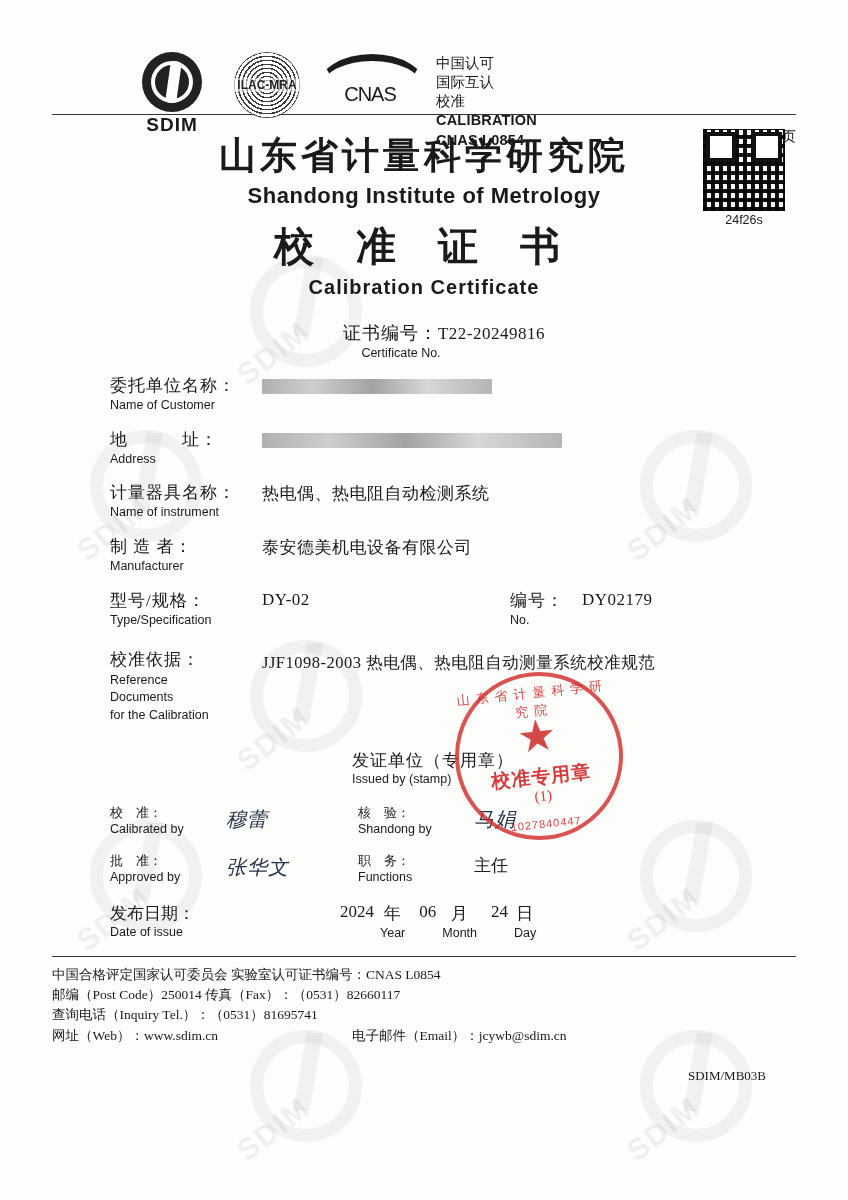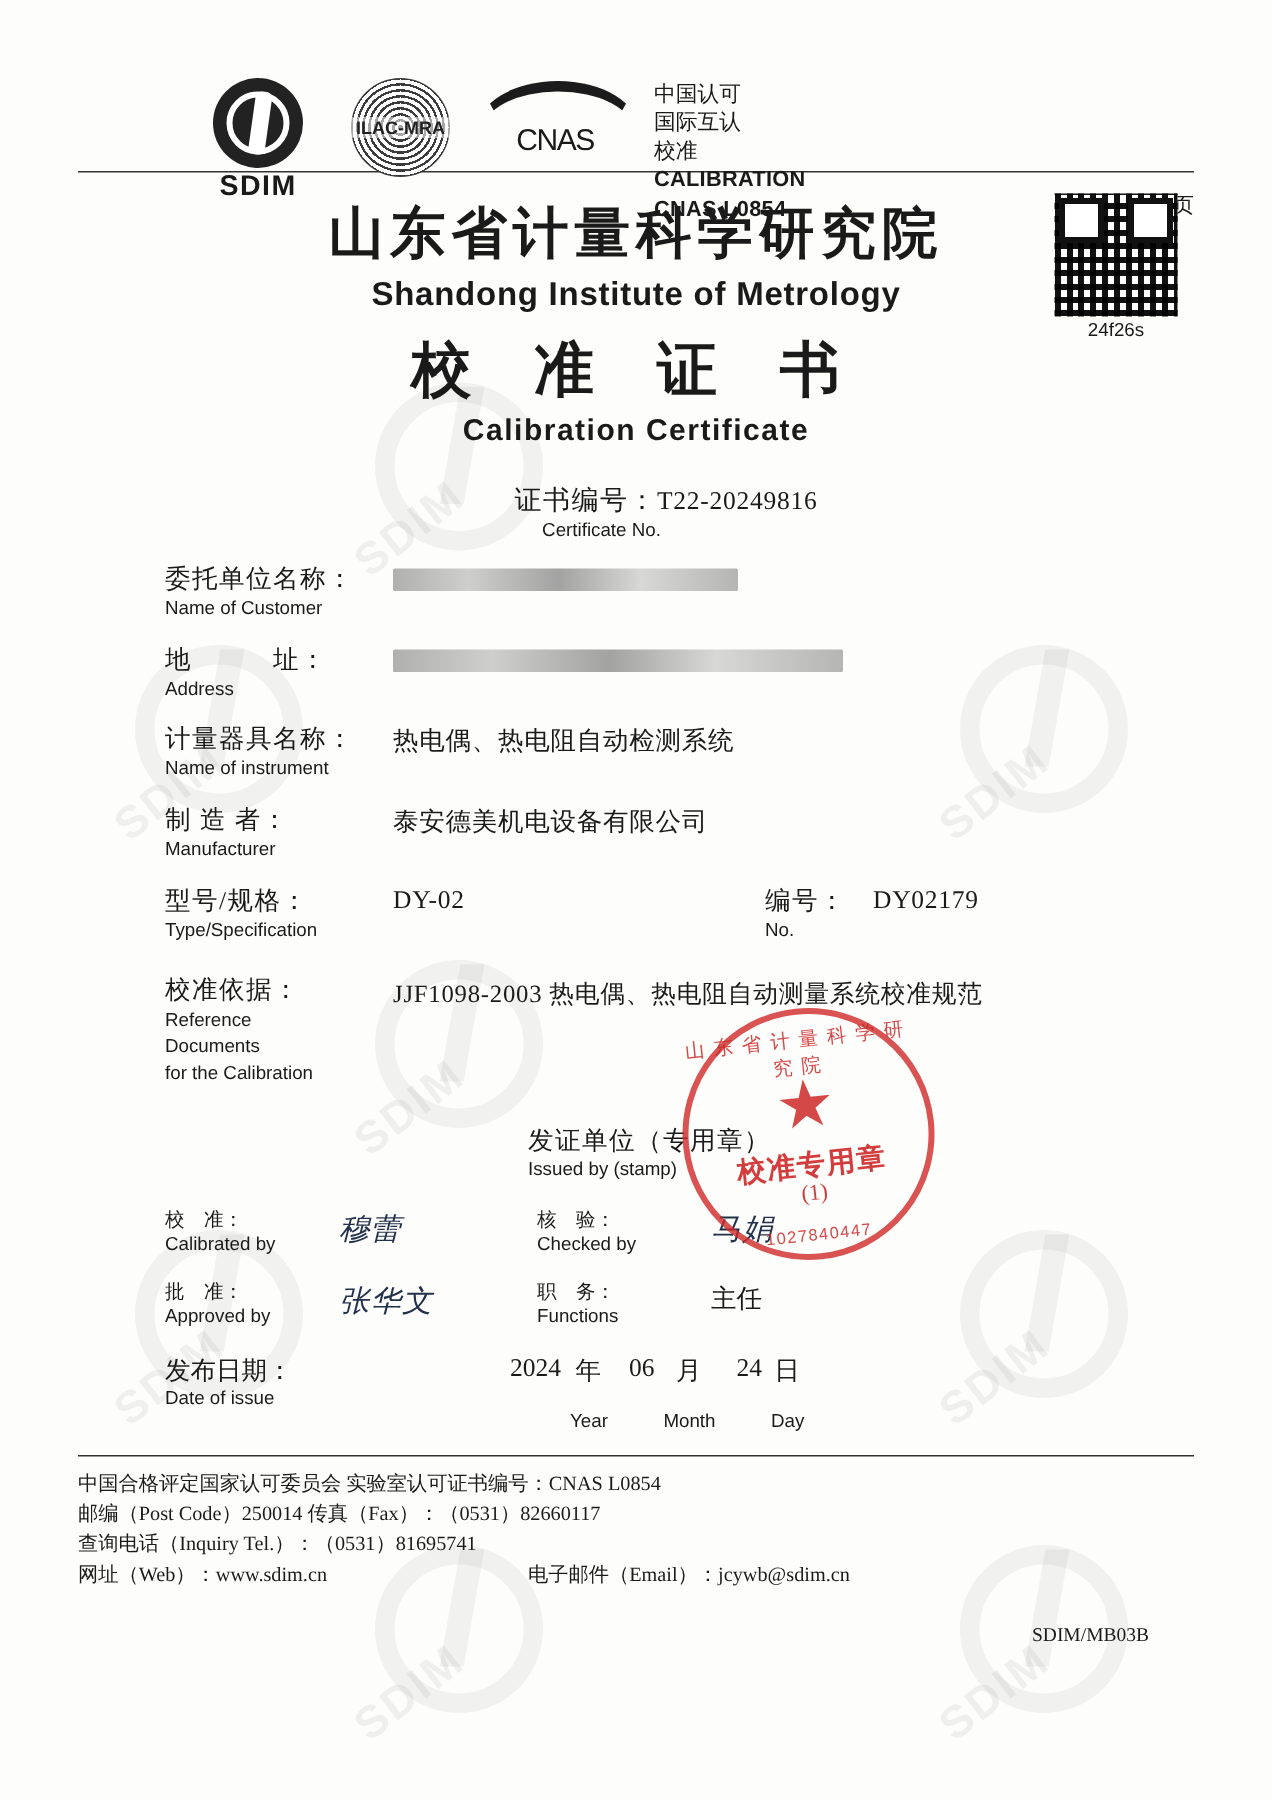--- a/index.html
+++ b/index.html
@@ -411,21 +411,21 @@
   .plain-val { font-size: 17px; padding-left: 12px; padding-top: 2px; }
 
   
   .date-row { display: flex; margin-top: 18px; padding-left: 58px; }
   .date-lbl { width: 104px; flex: none; }
   .date-lbl .cn { font-size: 17px; }
   .date-lbl .en { font-size: 12.5px; font-family: "Liberation Sans", sans-serif; }
   .date-fields { display: flex; padding-left: 120px; }
   .dfield { text-align: center; margin-right: 8px; }
   .dfield .top { font-size: 17px; letter-spacing: 1px; }
-  .dfield .bot { font-size: 12.5px; font-family: "Liberation Sans", sans-serif; margin-top: 15px; }
+  .dfield .bot { font-size: 12.5px; font-family: "Liberation Sans", sans-serif; margin-top: 1px; }
   .dnum { font-size: 17px; padding: 0 6px; }
 
   
   .footer-rule {
     border-top: 1.4px solid #333;
     margin: 16px 0 0 0;
   }
   .footer {
     padding-top: 8px;
     font-size: 13.5px;
@@ -605,21 +605,21 @@
       <div class="sig-cell c1">
         <div class="sig-lbl">
           <div class="cn">校　准：</div>
           <div class="en">Calibrated by</div>
         </div>
         <div class="hand">穆蕾</div>
       </div>
       <div class="sig-cell">
         <div class="sig-lbl">
           <div class="cn">核　验：</div>
-          <div class="en">Checked by</div>
+          <div class="en">Shandong by</div>
         </div>
         <div class="hand">马娟</div>
       </div>
     </div>
 
     <div class="sig-row">
       <div class="sig-cell c1">
         <div class="sig-lbl">
           <div class="cn">批　准：</div>
           <div class="en">Approved by</div>

